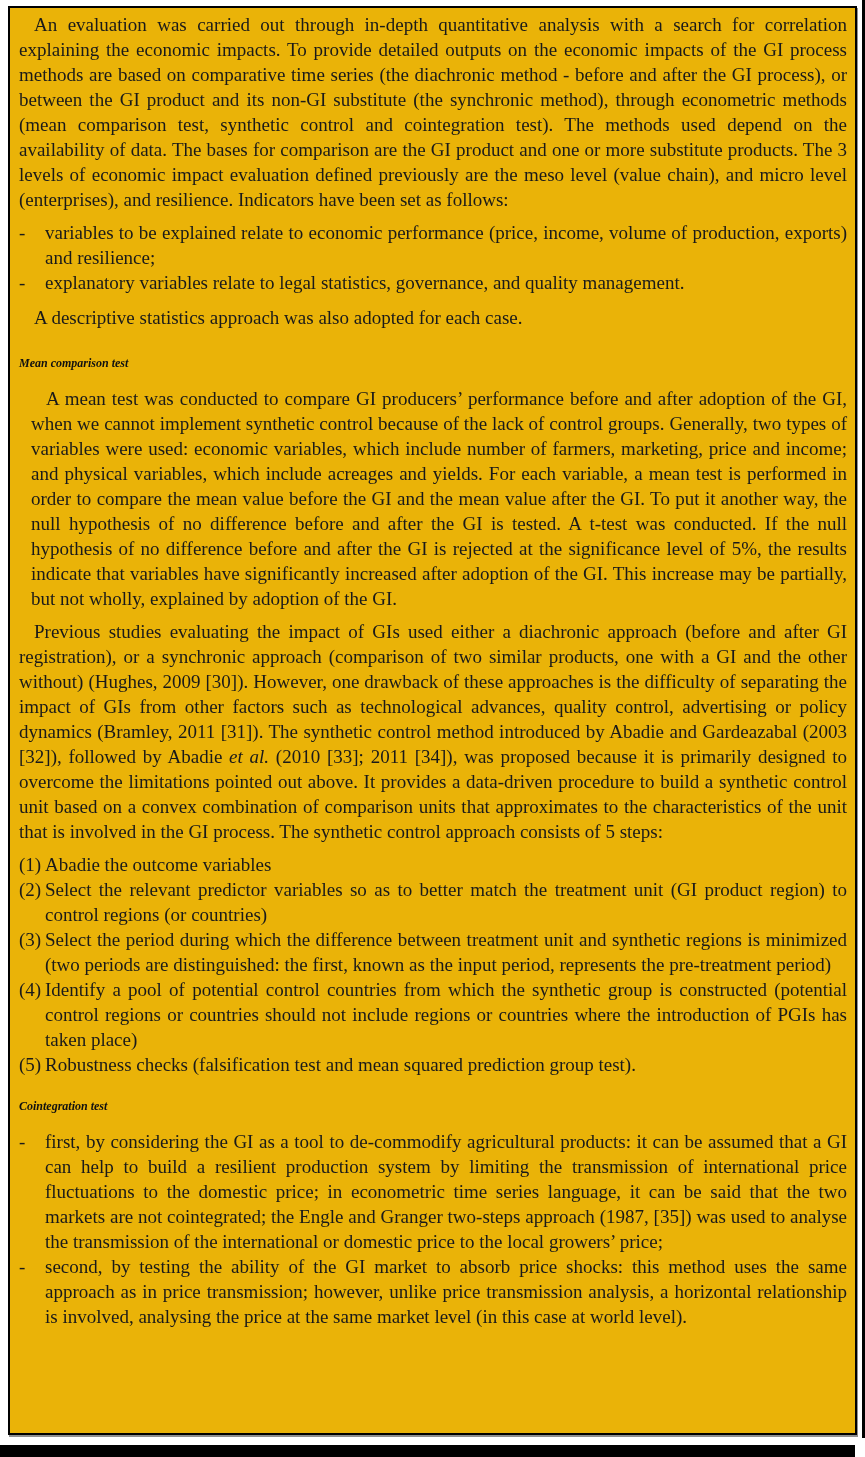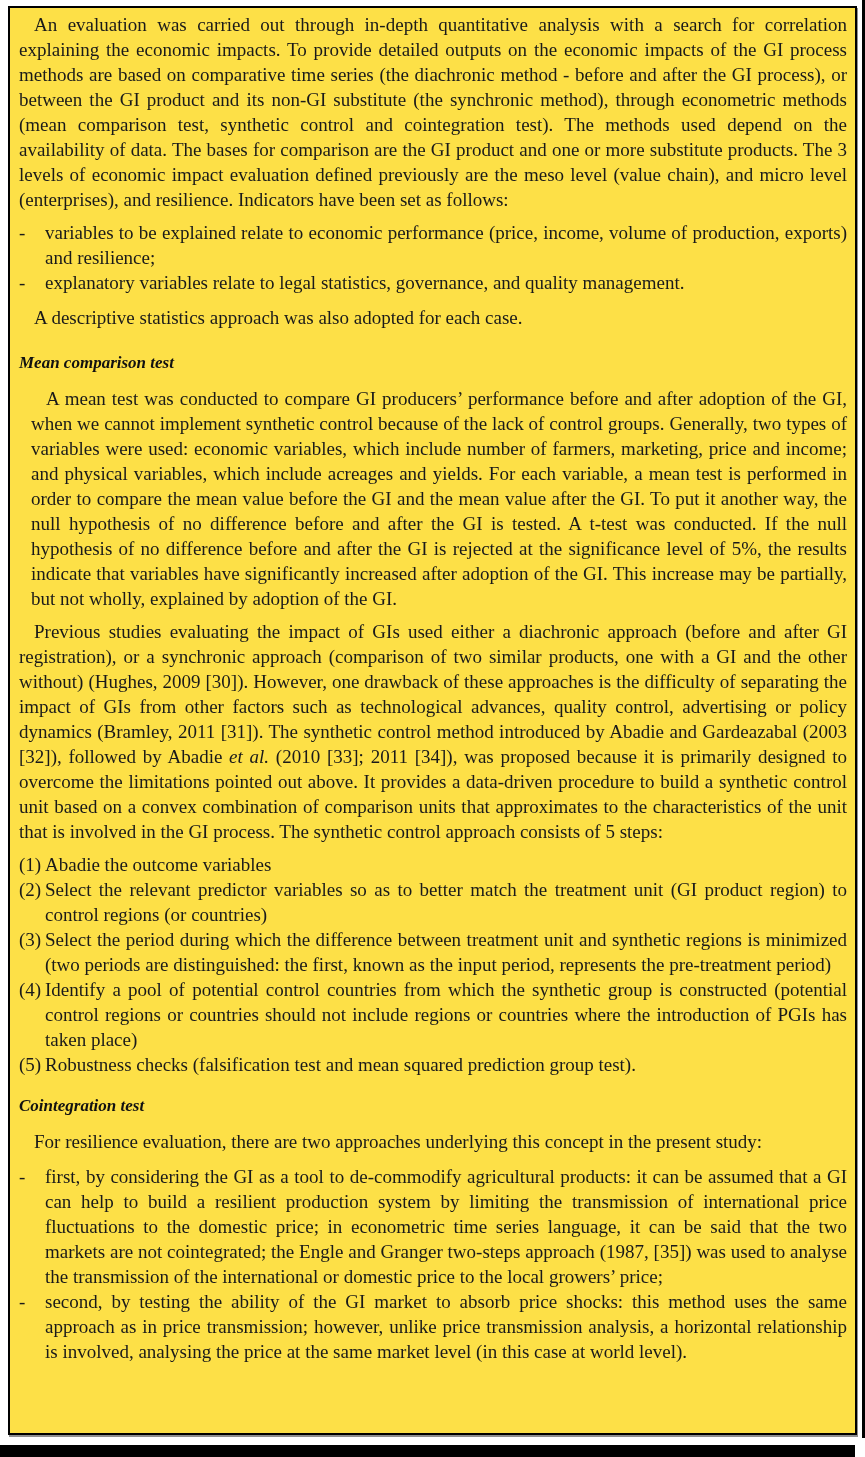--- a/index.html
+++ b/index.html
@@ -17,32 +17,32 @@
   }
   .frame {
     position: absolute;
     left: 8px;
     top: 6px;
     width: 828px;
     height: 1421px;
     border: 2px solid #000000;
     box-shadow: 1px 2px 0 0 #8f8f8f;
     padding: 4px 8px 0 9px;
-    background: #fde047;
+    background: #eab308;
   }
   .para {
     margin: 0;
     font-size: 19px;
     line-height: 25px;
     text-align: justify;
   }
   .indent { text-indent: 15px; }
   .heading {
     margin: 0;
-    font-size: 17px;
+    font-size: 12px;
     line-height: 26px;
     font-weight: bold;
     font-style: italic;
     text-align: left;
     color: #111111;
   }
   .list { margin: 0; padding: 0; }
   .li {
     position: relative;
     padding-left: 26px;
@@ -131,21 +131,20 @@
       <span>Identify a pool of potential control countries from which the synthetic group is constructed (potential control regions or countries should not include regions or countries where the introduction of PGIs has taken place)</span>
     </div>
     <div class="li">
       <span class="marker">(5)</span>
       <span>Robustness checks (falsification test and mean squared prediction group test).</span>
     </div>
   </div>
 
   <h3 class="heading mt-h3">Cointegration test</h3>
 
-  <p class="para indent mt-p5">For resilience evaluation, there are two approaches underlying this concept in the present study:</p>
 
   <div class="list mt-ul2">
     <div class="li">
       <span class="marker">-</span>
       <span>first, by considering the GI as a tool to de-commodify agricultural products: it can be assumed that a GI can help to build a resilient production system by limiting the transmission of international price fluctuations to the domestic price; in econometric time series language, it can be said that the two markets are not cointegrated; the Engle and Granger two-steps approach (1987, [35]) was used to analyse the transmission of the international or domestic price to the local growers’ price;</span>
     </div>
     <div class="li">
       <span class="marker">-</span>
       <span>second, by testing the ability of the GI market to absorb price shocks: this method uses the same approach as in price transmission; however, unlike price transmission analysis, a horizontal relationship is involved, analysing the price at the same market level (in this case at world level).</span>
     </div>

